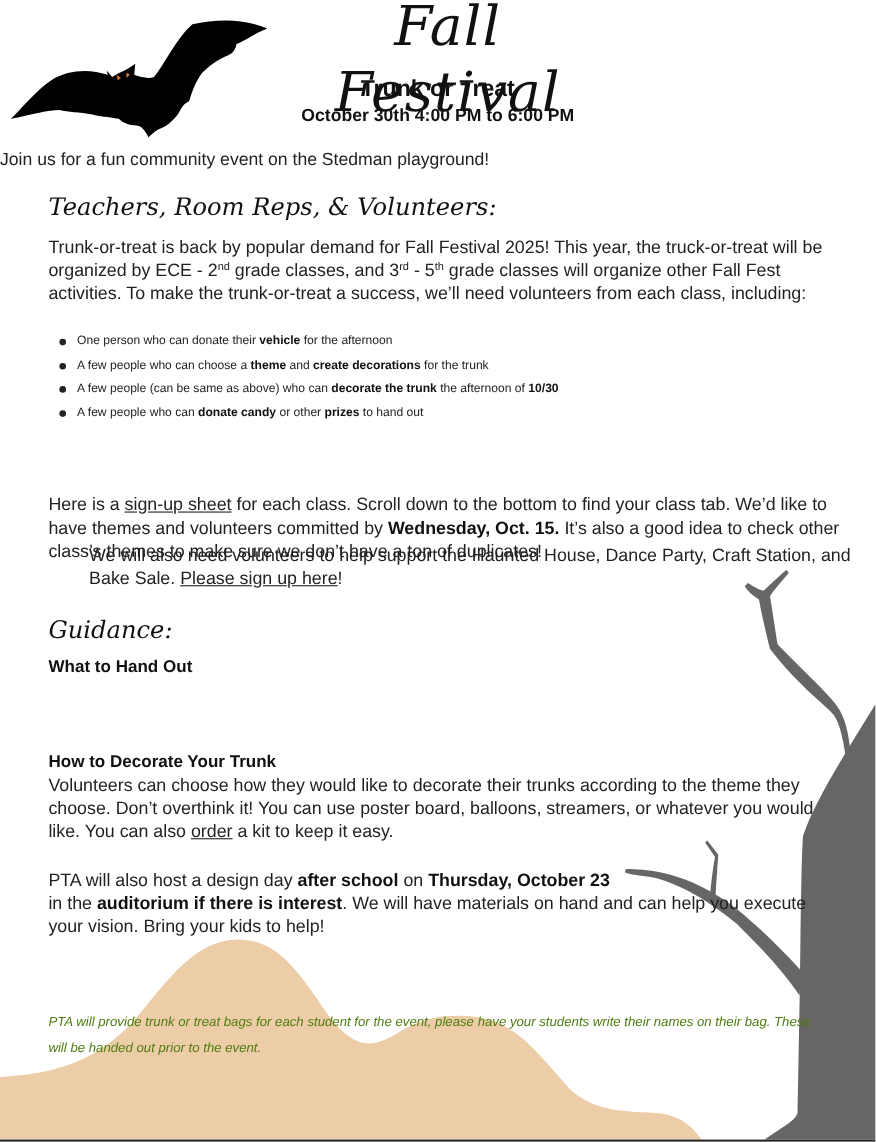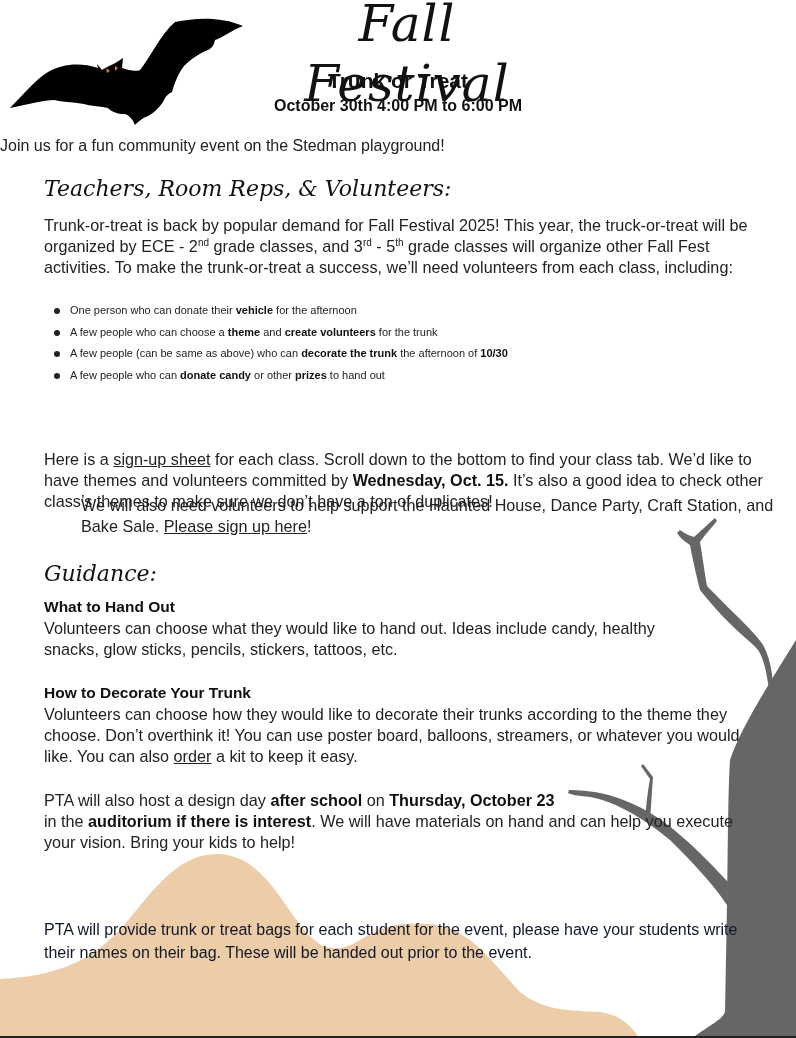--- a/index.html
+++ b/index.html
@@ -44,21 +44,21 @@
 
     .bullets { position: absolute; left: 52px; top: 300px; width: 740px; list-style: none; }
     .bullets li { position: relative; padding-left: 18px; font-size: 11px; line-height: 21.5px; color: #222; }
     .bullets li::before { content: ""; position: absolute; left: 2px; top: 8px; width: 6px; height: 6px; border-radius: 50%; background: #222; }
     .bullets b { font-weight: bold; color: #111; }
 
     .subhead { position: absolute; left: 44px; font-size: 15.5px; line-height: 20px; font-weight: bold; color: #111; }
 
     .italic-note {
       position: absolute; left: 44px; width: 700px; top: 918px;
-      font-size: 16px; line-height: 23px; color: #0f172a;
+      font-style: italic; font-size: 12px; line-height: 23px; color: #4d7c0f;
     }
 
     .link { text-decoration: underline; cursor: pointer; }
     .bottom-bar { position: absolute; left: 0; top: 1036px; width: 796px; height: 2px; background: #222222; z-index: 3; }
   </style>
 </head>
 <body>
 
 <svg class="deco deco-back" viewBox="0 0 796 1038" xmlns="http://www.w3.org/2000/svg">
 
@@ -88,33 +88,32 @@
   <div class="subtitle l1">Trunk or Treat</div>
   <div class="subtitle l2">October 30th 4:00 PM to 6:00 PM</div>
   <div class="intro">Join us for a fun community event on the Stedman playground!</div>
 
   <div class="section-head" style="top:175px;">Teachers, Room Reps, &amp; Volunteers:</div>
 
   <div class="para" style="top:215px;"><span>Trunk-or-treat is back by popular demand for Fall Festival 2025! This year, the truck-or-treat will be organized by ECE - 2</span><sup>nd</sup><span> grade classes, and 3</span><sup>rd</sup><span> - 5</span><sup>th</sup><span> grade classes will organize other Fall Fest activities. To make the trunk-or-treat a success, we’ll need volunteers from each class, including:</span></div>
 
   <ul class="bullets">
     <li><span>One person who can donate their </span><b>vehicle</b><span> for the afternoon</span></li>
-    <li><span>A few people who can choose a </span><b>theme</b><span> and </span><b>create volunteers</b><span> for the trunk</span></li>
+    <li><span>A few people who can choose a </span><b>theme</b><span> and </span><b>create decorations</b><span> for the trunk</span></li>
     <li><span>A few people (can be same as above) who can </span><b>decorate the trunk</b><span> the afternoon of </span><b>10/30</b></li>
     <li><span>A few people who can </span><b>donate candy</b><span> or other </span><b>prizes</b><span> to hand out</span></li>
   </ul>
 
   <div class="para" style="top:409px;margin-top:40px;"><span>Here is a </span><u class="link">sign-up sheet</u><span> for each class. Scroll down to the bottom to find your class tab. We’d like to have themes and volunteers committed by </span><b>Wednesday, Oct. 15.</b><span> It’s also a good idea to check other class’s themes to make sure we don’t have a ton of duplicates!</span></div>
 
   <div class="para" style="top:495px;width:715px;margin-left:37px;"><span>We will also need volunteers to help support the Haunted House, Dance Party, Craft Station, and Bake Sale. </span><u class="link">Please sign up here</u><span>!</span></div>
 
   <div class="section-head" style="top:560px;">Guidance:</div>
 
   <div class="subhead" style="top:597px;">What to Hand Out</div>
-  <div class="para" style="top:618px;width:660px;">Volunteers can choose what they would like to hand out. Ideas include candy, healthy snacks, glow sticks, pencils, stickers, tattoos, etc.</div>
 
   <div class="subhead" style="top:683px;">How to Decorate Your Trunk</div>
   <div class="para" style="top:704px;width:700px;"><span>Volunteers can choose how they would like to decorate their trunks according to the theme they choose. Don’t overthink it! You can use poster board, balloons, streamers, or whatever you would like. You can also </span><u class="link">order</u><span> a kit to keep it easy.</span></div>
 
   <div class="para" style="top:790px;width:720px;"><span>PTA will also host a design day </span><b>after school</b><span> on </span><b>Thursday, October 23</b><br><span>in the </span><b>auditorium if there is interest</b><span>. We will have materials on hand and can help you execute your vision. Bring your kids to help!</span></div>
 
   <div class="italic-note">PTA will provide trunk or treat bags for each student for the event, please have your students write their names on their bag. These will be handed out prior to the event.</div>
 </div>
 
 <div class="bottom-bar"></div>

